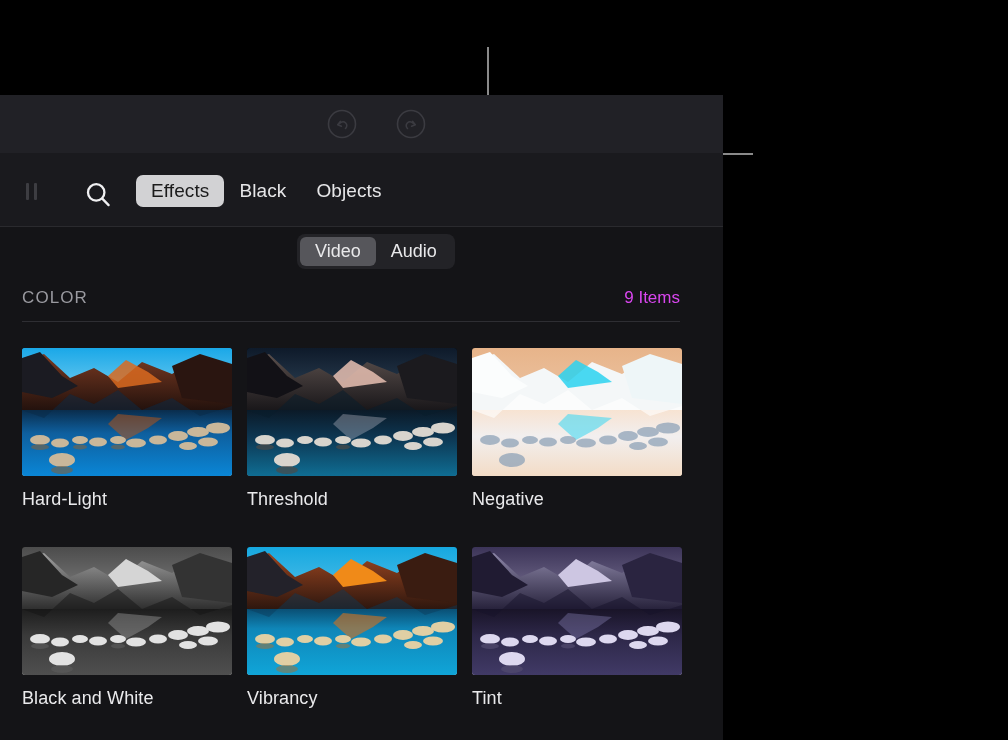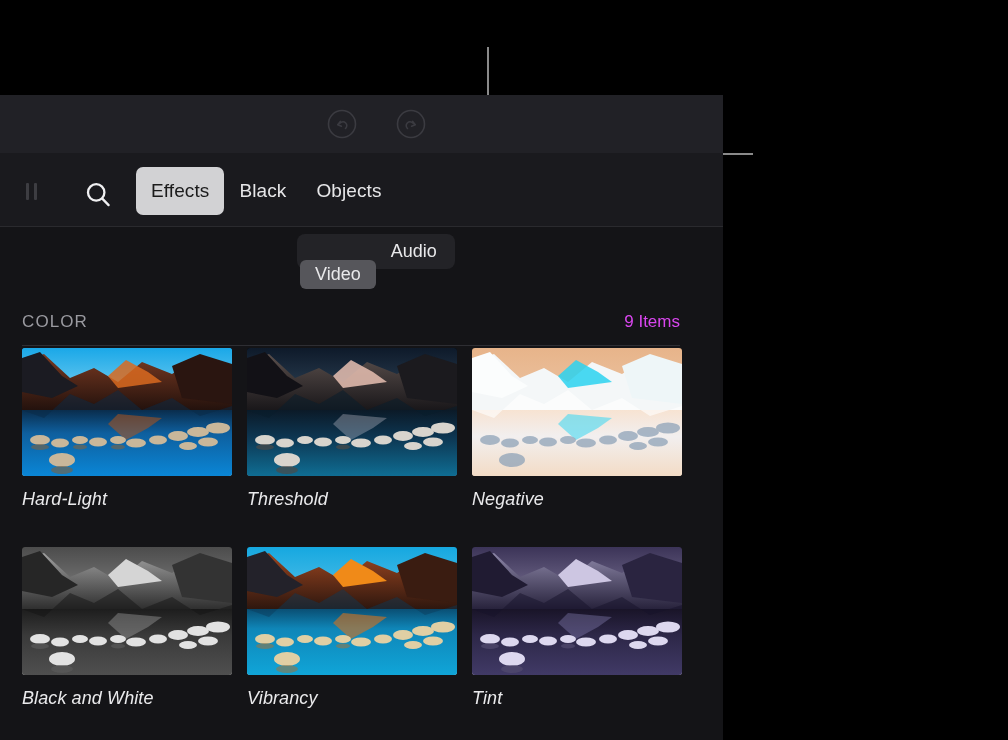--- a/index.html
+++ b/index.html
@@ -53,53 +53,53 @@
   #sidebar-handle {
     position:absolute; left:22px; top:29px; width:18px; height:18px;
     display:flex; gap:5px; align-items:center; justify-content:center;
   }
   #sidebar-handle i { display:block; width:3px; height:17px; background:#3d3d42; border-radius:1px; }
 
   #search-icon-wrap { position:absolute; left:82px; top:26px; width:32px; height:32px; }
 
   #tabs { position:absolute; left:136px; top:22px; height:32px; display:flex; align-items:center; gap:0; }
   .tab {
-    height:48px; padding:0 15px; display:flex; align-items:center;
+    height:32px; padding:0 15px; display:flex; align-items:center;
     font-size:19px; color:#e6e6e8; border-radius:7px; white-space:nowrap;
     letter-spacing:0.1px;
   }
   .tab.active { background:#d2d2d4; color:#1b1b1b; }
 
   
   #seg {
     position:absolute; left:297px; top:234px; height:35px;
     background:#232327; border-radius:8px; display:flex; padding:3px;
   }
   .seg-btn {
     padding:0 15px; height:29px; display:flex; align-items:center;
     font-size:18px; color:#e9e9eb; border-radius:6px; white-space:nowrap;
   }
-  .seg-btn.active { background:#56565b;margin-top:23px; }
+  .seg-btn.active { background:#56565b; }
 
   
   #group-header {
-    position:absolute; left:22px; top:312px; width:658px; height:34px;
+    position:absolute; left:22px; top:288px; width:658px; height:34px;
     border-bottom:1px solid #2e2e33;
     display:flex; align-items:flex-start; justify-content:space-between;
   }
   #group-title { font-size:17px; color:#9a9aa0; letter-spacing:1.1px; }
   #group-count { font-size:17px; color:#d946ef; }
 
   
   #grid {
     position:absolute; left:22px; top:348px; width:680px;
     display:grid; grid-template-columns:repeat(3, 210px);
     column-gap:15px; row-gap:37px;
   }
-  .cell { width:182px;font-style:italic; }
+  .cell { width:182px; }
   .thumb {
     width:210px; height:128px; border-radius:3px; overflow:hidden;
     position:relative; background:#000;
   }
   .thumb svg { display:block; width:210px; height:128px; }
   .cell-label {
     margin-top:13px; font-size:18px; color:#eaeaec; white-space:nowrap;
     letter-spacing:0.1px;
   }
 </style>

